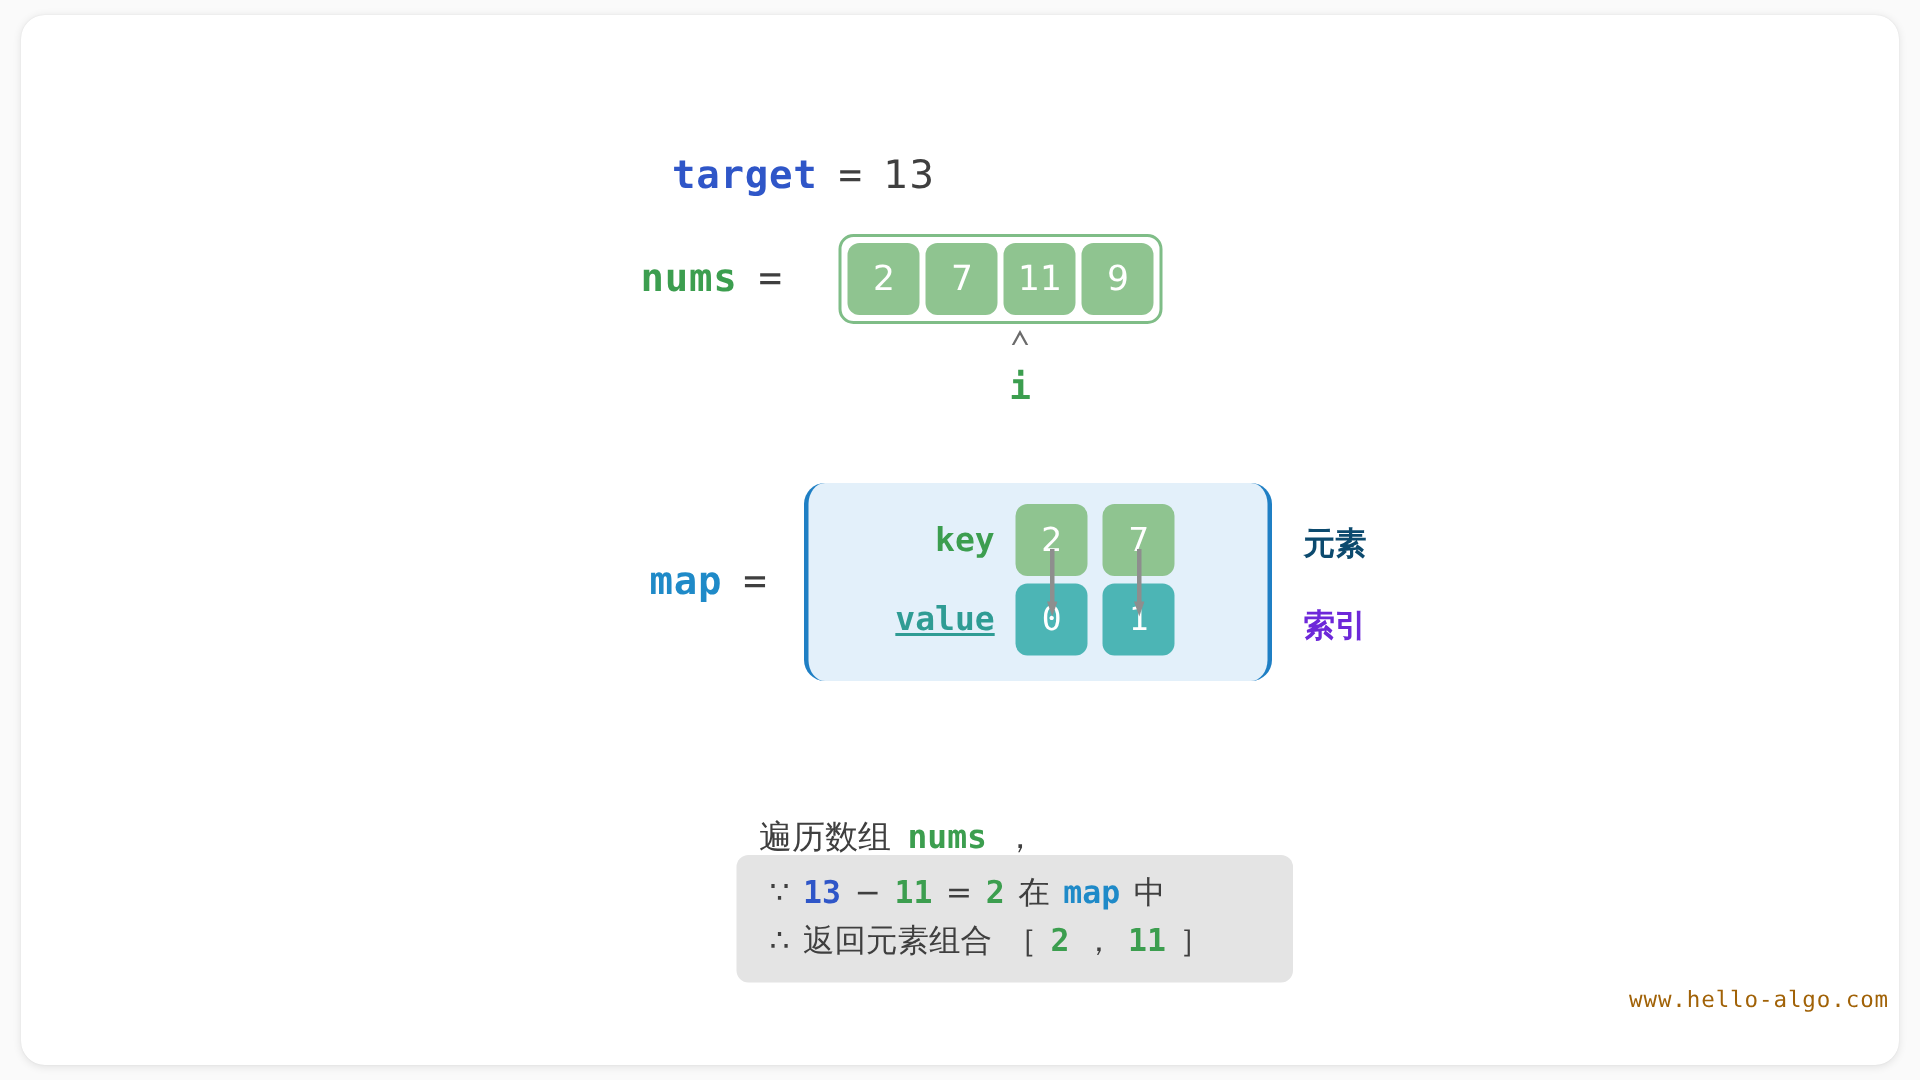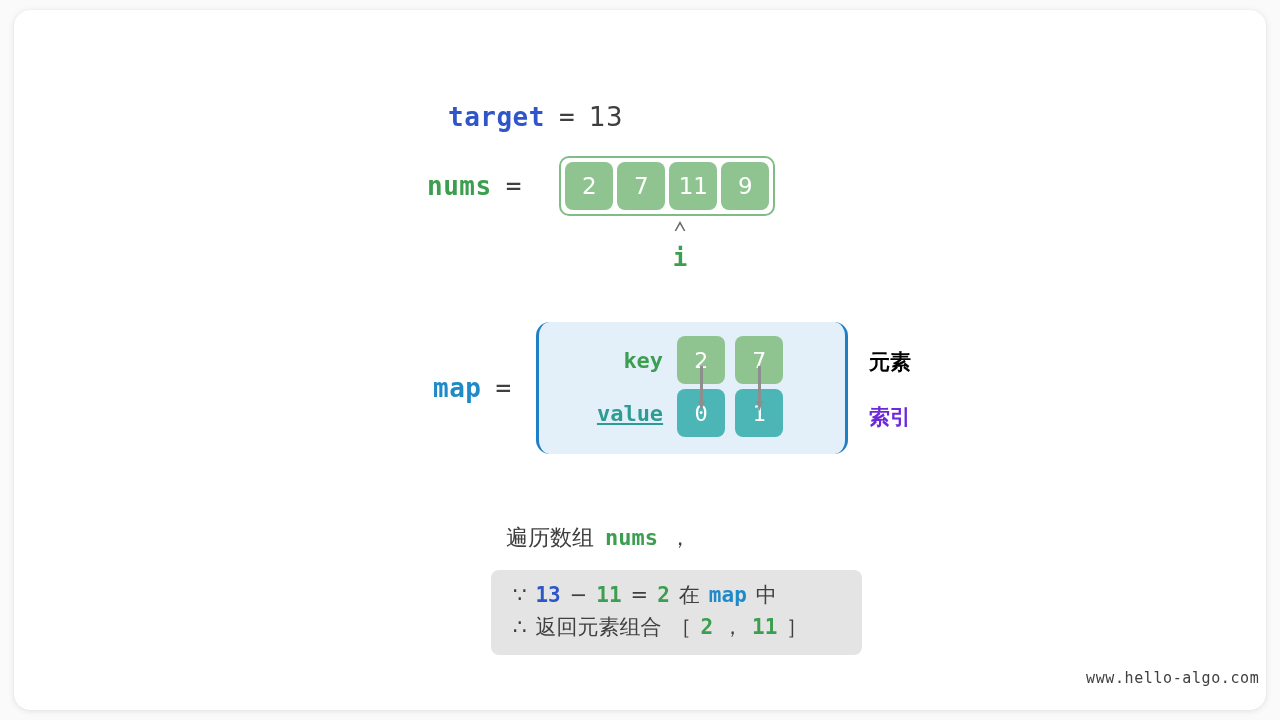--- a/index.html
+++ b/index.html
@@ -182,28 +182,28 @@
 
   
   #legend {
     position: absolute;
     left: 855px;
     top: 338px;
     font-family: "DejaVu Sans", sans-serif;
     font-size: 21px;
     font-weight: bold;
   }
-  #legend .lg-elem  { color: #000000; display: block; }
+  #legend .lg-elem  { color: #0c4a6e; display: block; }
   #legend .lg-index { color: #6d28d9; display: block; margin-top: 27px; }
 
   
   #caption {
     position: absolute;
     left: 492px;
-    top: 513px;
+    top: 533px;
     font-size: 22px;
     font-family: "DejaVu Sans", sans-serif;
     color: #3f3f3f;
     display: flex;
     align-items: baseline;
     gap: 11px;
   }
   #caption .code {
     font-family: "DejaVu Sans Mono", monospace;
     font-weight: bold;
@@ -237,24 +237,23 @@
   #conclusion .c-lblue { color: #1f8ac8; font-weight: bold; font-family: "DejaVu Sans Mono", monospace; }
   #conclusion .c-plain { color: #3f3f3f; }
   #conclusion .c-op    { color: #3f3f3f; }
 
   
   #watermark {
     position: absolute;
     left: 1072px;
     top: 647px;
     font-size: 15px;
-    color: #404040;
+    color: #a16207;
     font-family: "DejaVu Sans Mono", monospace;
     letter-spacing: 0.6px;
-    margin-top: 12px;
   }
 </style>
 </head>
 <body>
 
 <div id="card">
 
   <div id="target-row" class="mono">
     <span class="varname">target</span>
     <span class="eq">=</span>

